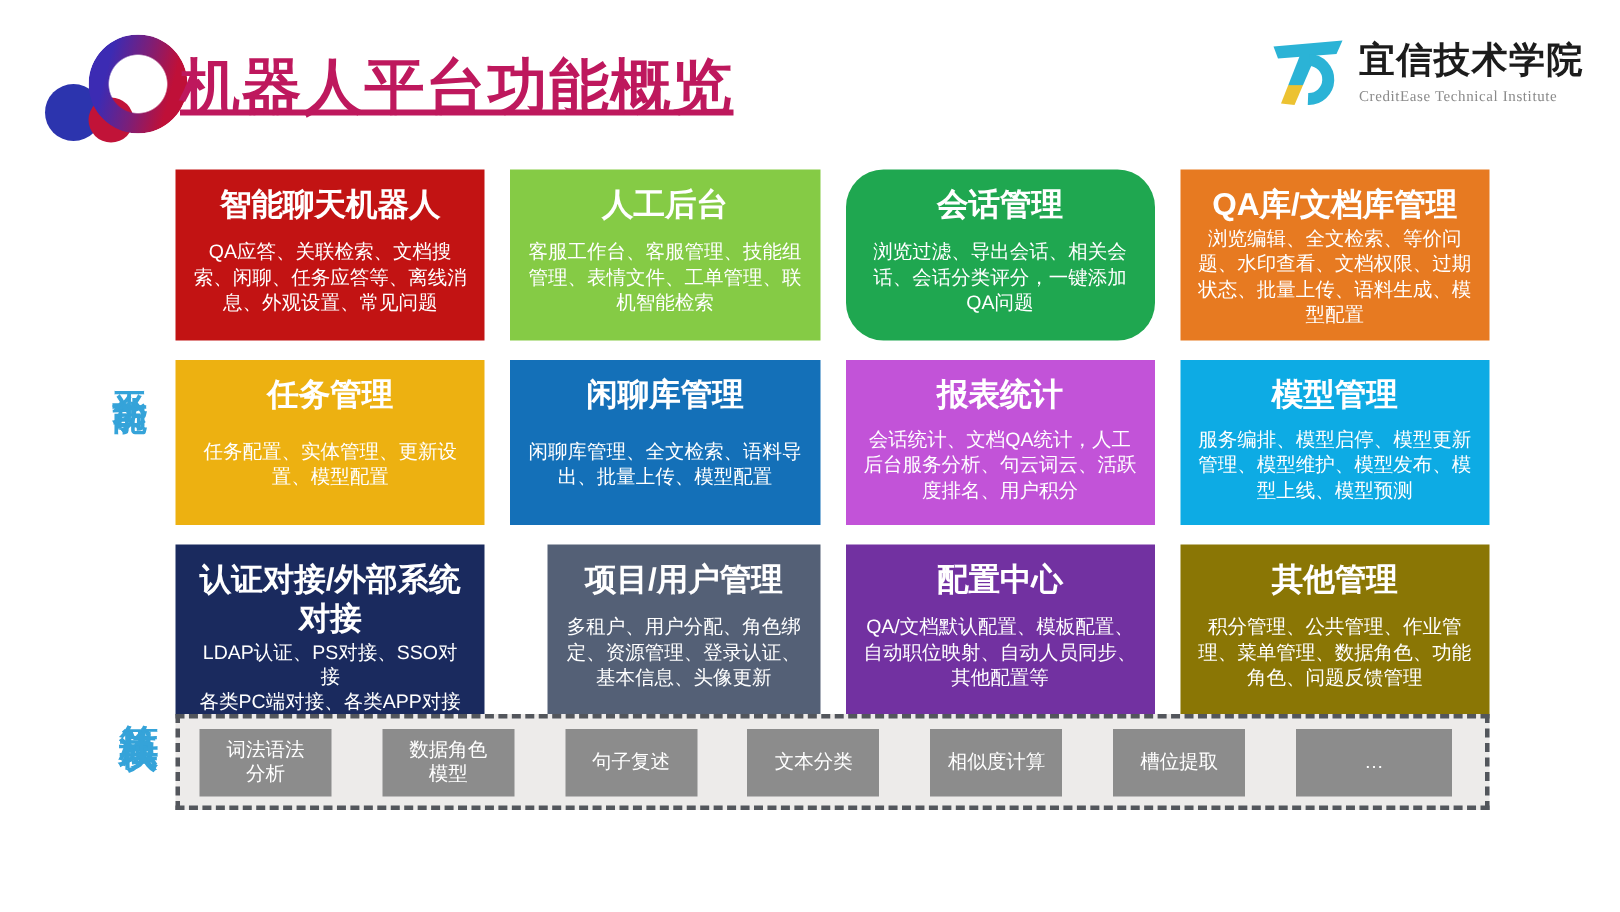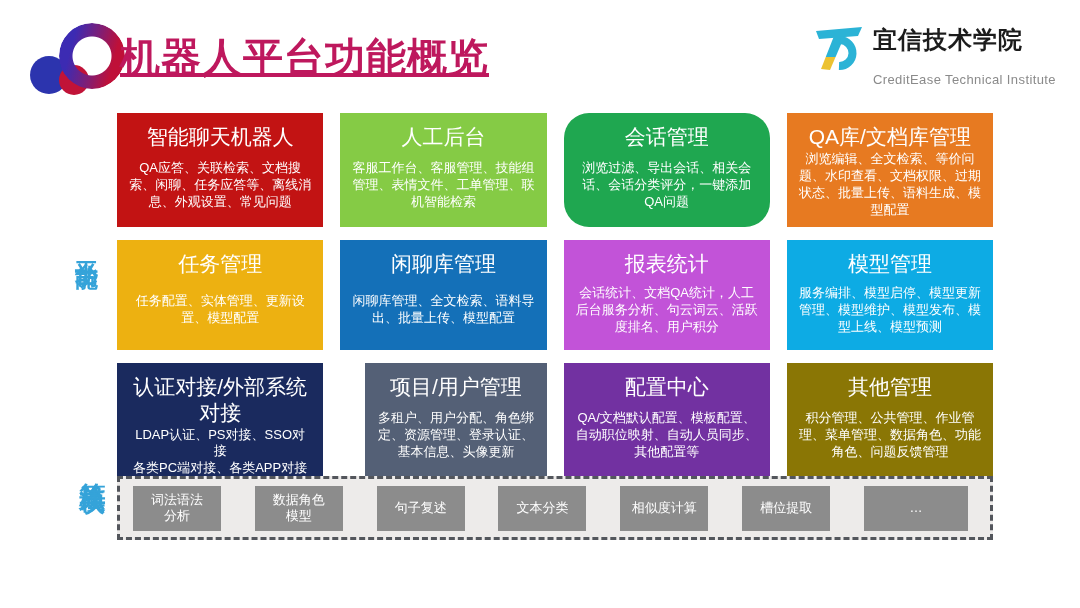--- a/index.html
+++ b/index.html
@@ -32,21 +32,21 @@
   }
   .page-title {
     position: absolute; left: 120px; top: 30px;
     font-size: 40px; font-weight: 700; color: #be185d; letter-spacing: 1px; text-decoration: underline;
   }
 
   .brand { position: absolute; right: 24px; top: 24px; display: flex; align-items: flex-start; }
   .brand-icon { width: 52px; height: 48px; margin-right: 8px; }
   .brand-text { display: flex; flex-direction: column; }
   .brand-name { font-size: 24px; font-weight: 700; color: #1c1c1c; letter-spacing: 1px; }
-  .brand-sub { font-size: 13px; color: #8a8a8a; letter-spacing: 0.4px; margin-top: 16px; }
+  .brand-sub { font-size: 10px; color: #8a8a8a; letter-spacing: 0.4px; margin-top: 3px; font-family: Liberation Serif, serif; }
 
   
   .v-label {
     position: absolute;
     writing-mode: vertical-rl; text-orientation: upright;
     font-weight: 700; color: #35a3d9;
   }
   .v-platform { left: 72px; top: 242px; font-size: 23px; letter-spacing: 2px; }
   .v-algorithm { left: 76px; top: 462px; font-size: 26px; letter-spacing: 2px; }
 
@@ -56,21 +56,21 @@
     display: grid;
     grid-template-columns: repeat(4, 1fr);
     grid-template-rows: 114px 110px 114px;
     gap: 13px 17px;
   }
   .card {
     color: #ffffff; display: flex; flex-direction: column;
     align-items: center; padding: 11px 12px 7px;
   }
   .card-title {
-    font-size: 21px; font-weight: 400; text-align: center; line-height: 1.25;
+    font-size: 21px; font-weight: 700; text-align: center; line-height: 1.25;
   }
   .card-body-wrap { flex: 1; display: flex; align-items: center; justify-content: center; }
   .card-body {
     font-size: 13px; line-height: 1.3; text-align: center; white-space: pre-line;
   }
 
   
   .modules {
     position: absolute; left: 117px; top: 476px; width: 876px; height: 64px;
     background: #edebea; border: 3px dashed #53565c;

